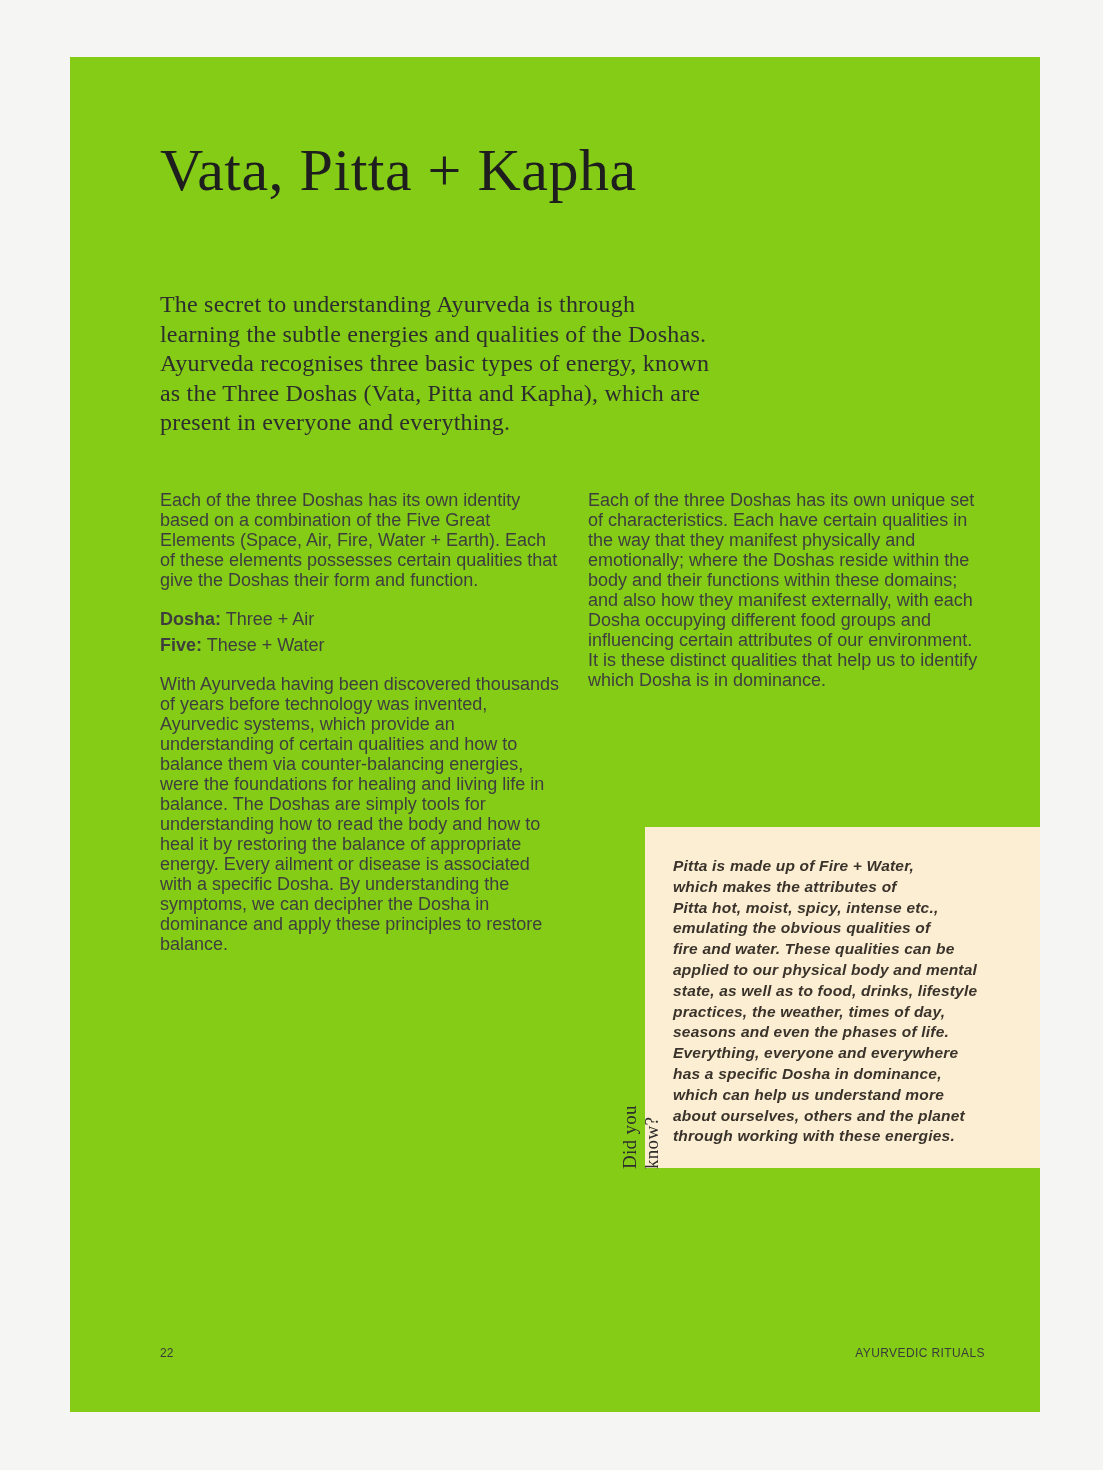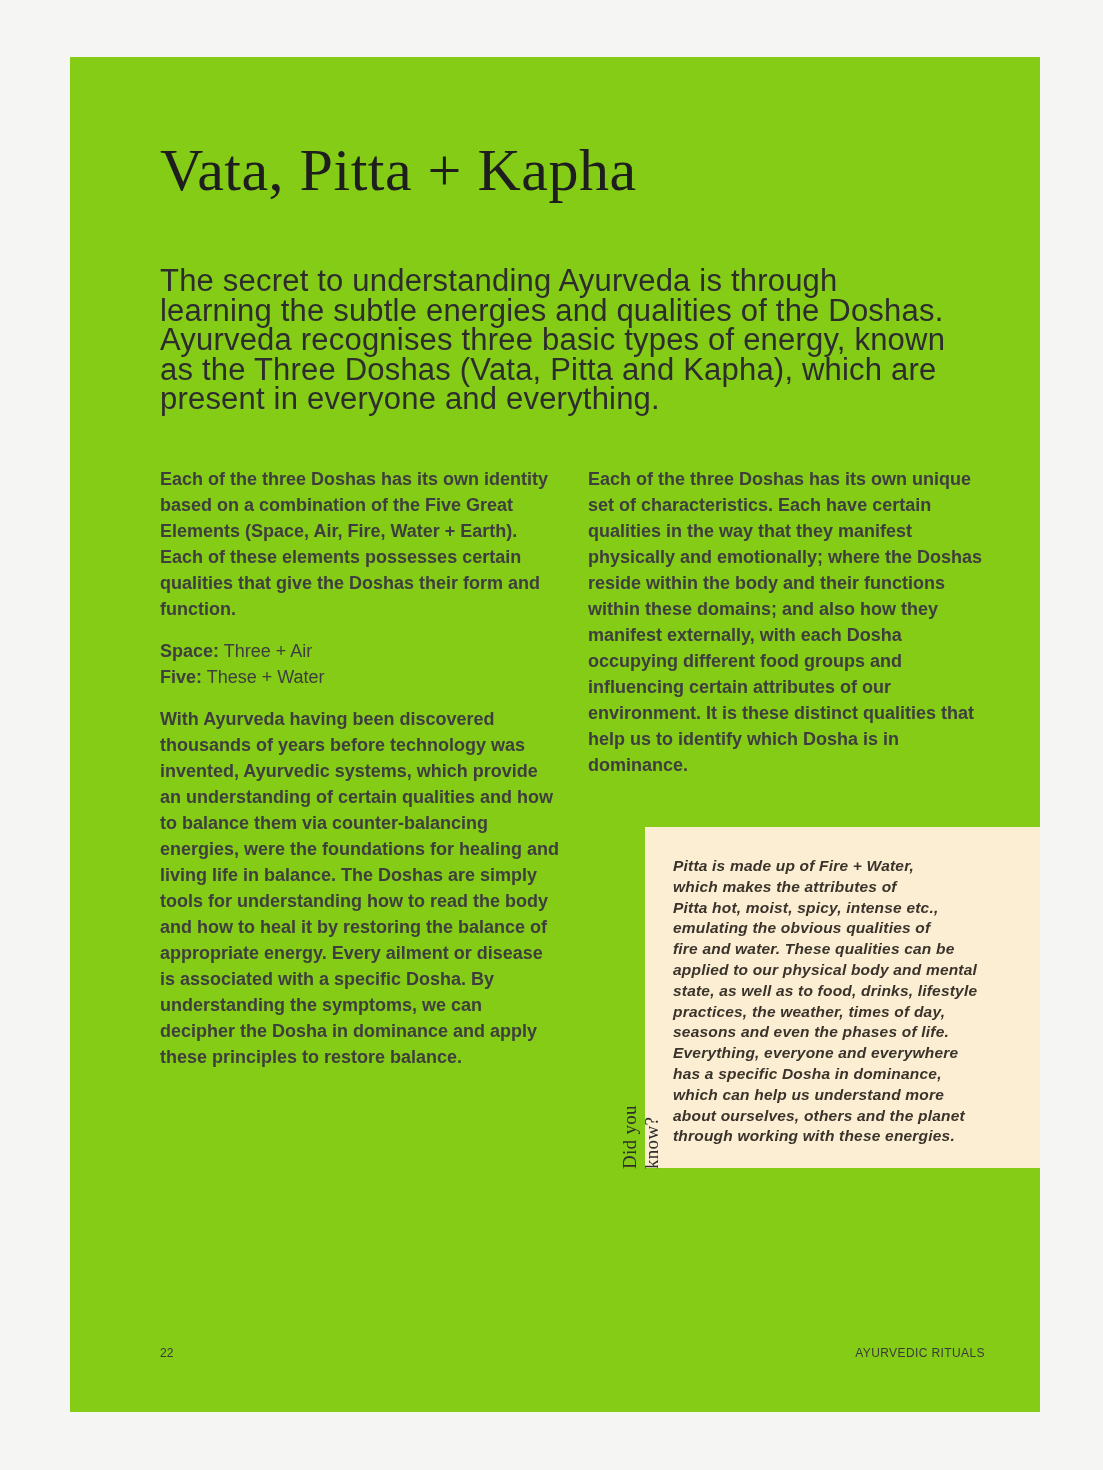--- a/index.html
+++ b/index.html
@@ -23,40 +23,39 @@
   .page-title {
     padding-top: 82px;
     font-family: "Liberation Serif", "DejaVu Serif", serif;
     font-weight: 400;
     font-size: 60px;
     line-height: 1.05;
     letter-spacing: 0.5px;
     color: #1e1e1e;
   }
   .intro {
-    margin-top: 64px;
-    font-family: Liberation Sans, sans-serif;
-    font-size: 31px;
+    margin-top: 88px;
+    font-family: Liberation Serif, serif;
+    font-size: 24px;
     line-height: 29.5px;
     color: #2d2d2d;
     white-space: pre-line;
     letter-spacing: 0.2px;
   }
   .columns {
     margin-top: 52px;
     display: flex;
     gap: 28px;
   }
   .col-left { width: 400px; }
   .col-right { width: 397px; }
   .body-para {
     font-size: 18px;
-    line-height: 26px;
+    line-height: 20px;
     color: #3e3e3e;
-    font-weight: bold;
   }
   .dosha-list {
     margin-top: 16px;
     font-size: 18px;
     line-height: 26px;
     color: #3e3e3e;
   }
   .dosha-term { font-weight: 700; }
   .para-2 { margin-top: 16px; }
   .didyouknow-box {
@@ -115,21 +114,21 @@
 Ayurveda recognises three basic types of energy, known
 as the Three Doshas (Vata, Pitta and Kapha), which are
 present in everyone and everything.</div>
 
     <div class="columns">
 
       <div class="col-left">
         <p class="body-para">Each of the three Doshas has its own identity based on a combination of the Five Great Elements (Space, Air, Fire, Water + Earth). Each of these elements possesses certain qualities that give the Doshas their form and function.</p>
 
         <div class="dosha-list">
-          <div><span class="dosha-term">Space:</span><span> Three + Air</span></div>
+          <div><span class="dosha-term">Dosha:</span><span> Three + Air</span></div>
           <div><span class="dosha-term">Five:</span><span> These + Water</span></div>
         </div>
 
         <p class="body-para para-2">With Ayurveda having been discovered thousands of years before technology was invented, Ayurvedic systems, which provide an understanding of certain qualities and how to balance them via counter-balancing energies, were the foundations for healing and living life in balance. The Doshas are simply tools for understanding how to read the body and how to heal it by restoring the balance of appropriate energy. Every ailment or disease is associated with a specific Dosha. By understanding the symptoms, we can decipher the Dosha in dominance and apply these principles to restore balance.</p>
       </div>
 
       <div class="col-right">
         <p class="body-para">Each of the three Doshas has its own unique set of characteristics. Each have certain qualities in the way that they manifest physically and emotionally; where the Doshas reside within the body and their functions within these domains; and also how they manifest externally, with each Dosha occupying different food groups and influencing certain attributes of our environment. It is these distinct qualities that help us to identify which Dosha is in dominance.</p>
       </div>
 

